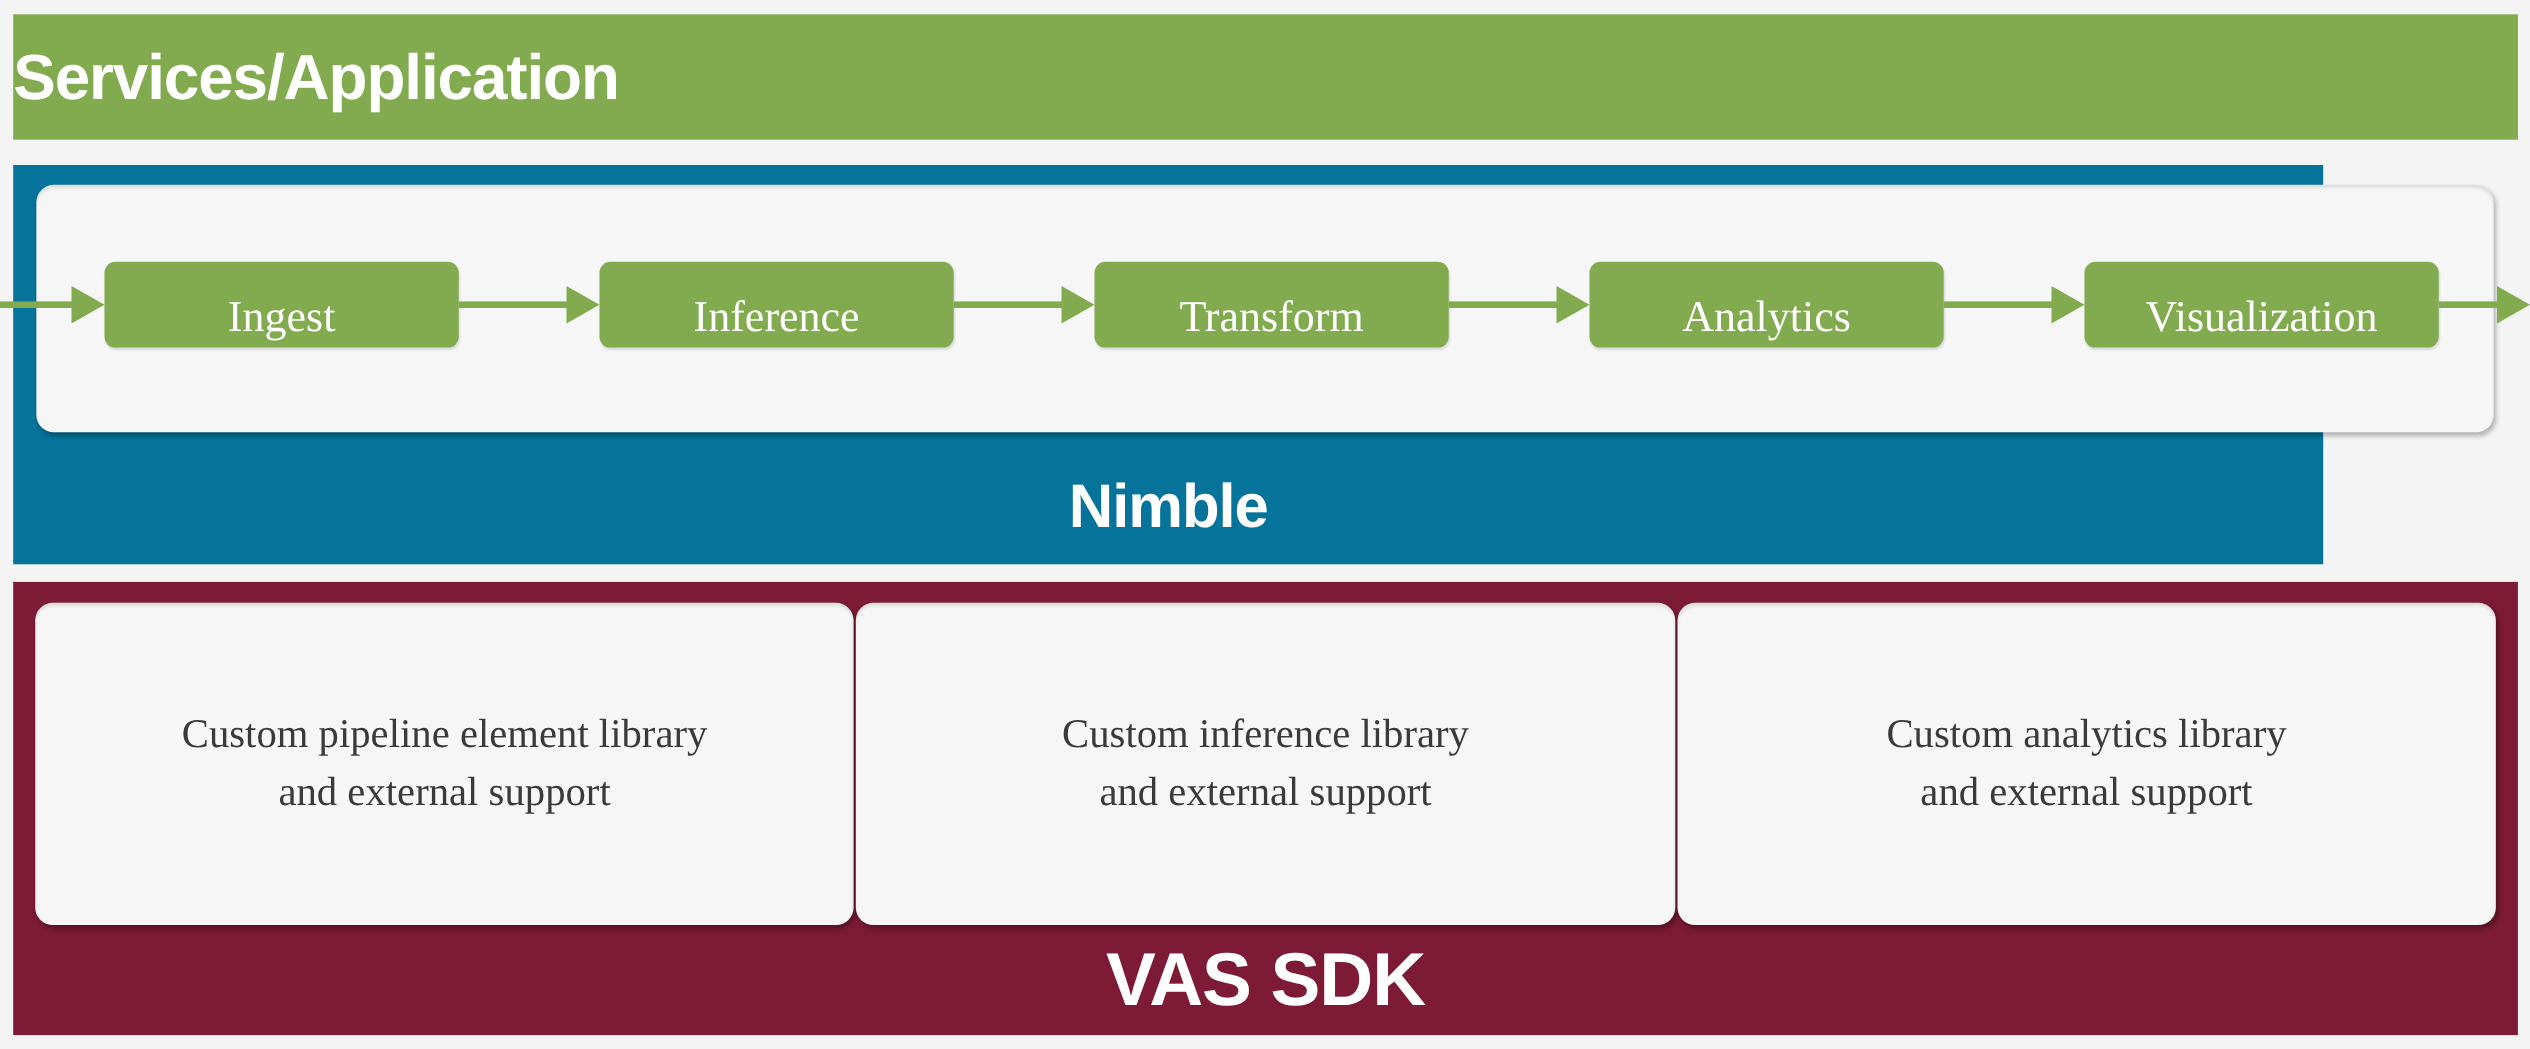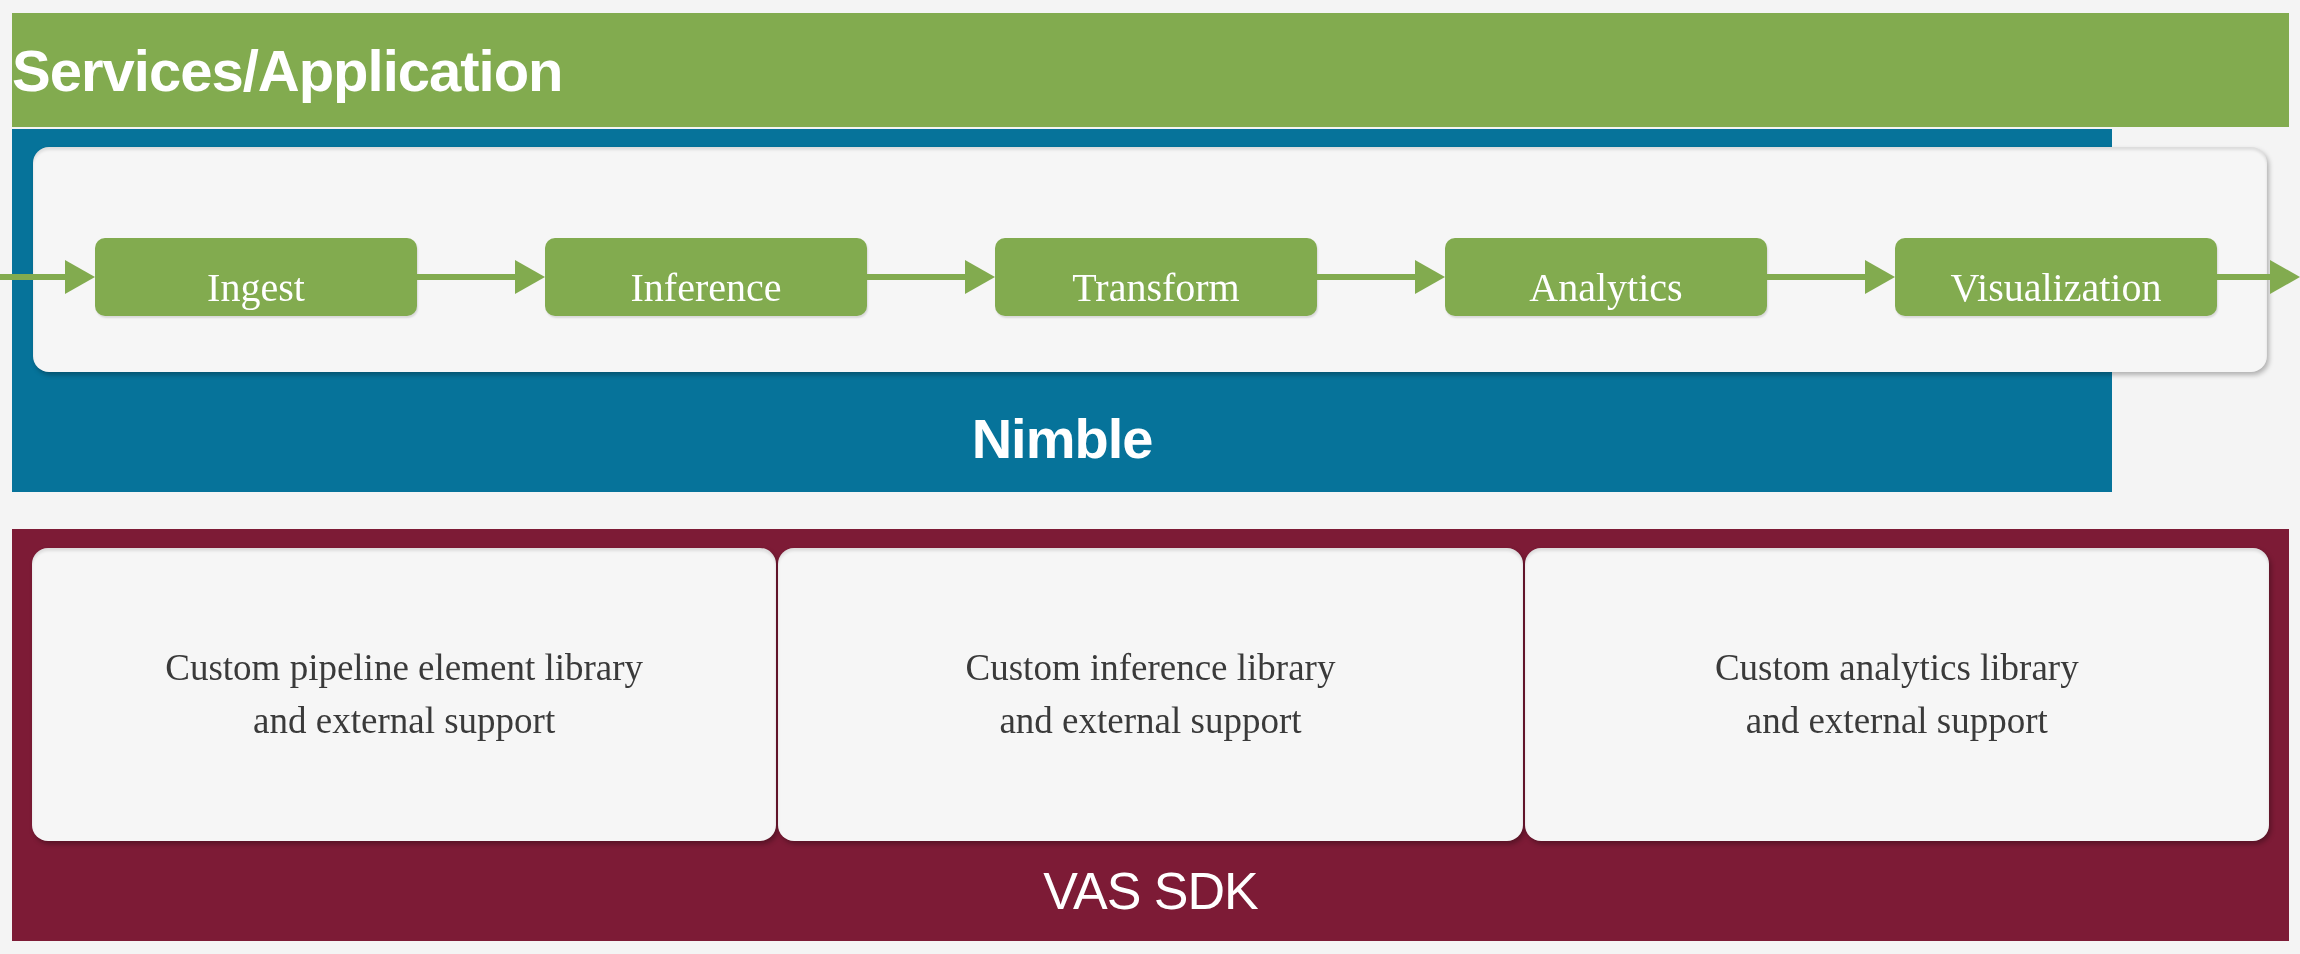--- a/index.html
+++ b/index.html
@@ -29,21 +29,21 @@
     background:var(--green);
     display:flex;align-items:center;justify-content:flex-start;
   }
   .banner-title{
     color:var(--white);font-size:58px;font-weight:bold;
     letter-spacing:-1px;
   }
 
   
   .nimble{
-    position:absolute;left:12px;top:129px;width:2100px;height:363px;
+    position:absolute;left:12px;top:150px;width:2100px;height:363px;
     background:var(--teal);
   }
   .pipeline-panel{
     position:absolute;left:21px;top:18px;width:2234px;height:225px;
     background:var(--panel);border-radius:16px;
     box-shadow:2px 3px 5px rgba(0,0,0,.28), inset 0 3px 3px rgba(0,0,0,.10);
   }
   .nimble-label-band{
     position:absolute;left:0;top:243px;width:100%;height:120px;
     display:flex;align-items:center;justify-content:center;
@@ -96,21 +96,21 @@
   }
   .vas-box-text{
     font-family:"Liberation Serif",serif;font-size:37px;line-height:1.42;
     color:var(--text_dark);white-space:pre-line;
   }
   .vas-label-band{
     position:absolute;left:0;top:312px;width:100%;height:100px;
     display:flex;align-items:center;justify-content:center;
   }
   .vas-label{
-    color:var(--white);font-size:52px;font-weight:normal;letter-spacing:-1px;
+    color:var(--white);font-size:68px;font-weight:bold;letter-spacing:-1px;
   }
 </style>
 </head>
 <body>
 
 <div class="canvas">
 
   <div class="banner">
     <div class="banner-title">Services/Application</div>
   </div>

